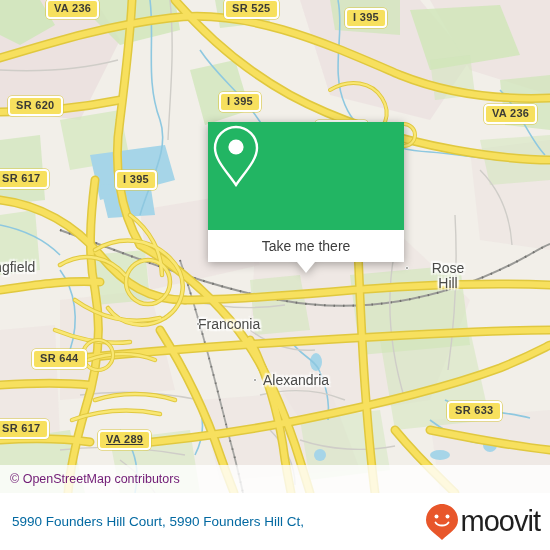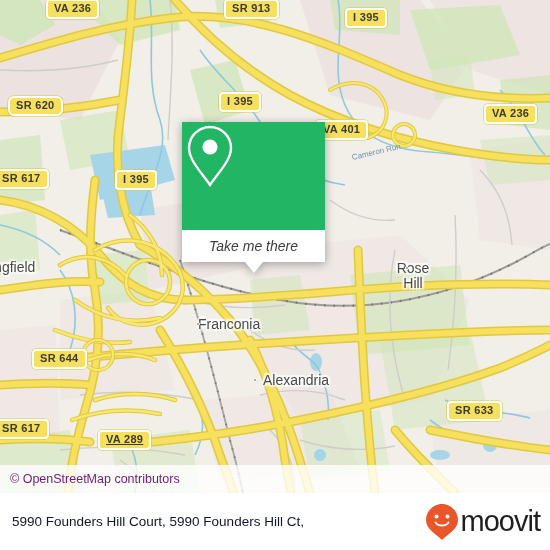--- a/index.html
+++ b/index.html
@@ -64,24 +64,23 @@
     position: absolute;
     color: #6d93b8;
     font-size: 8px;
     white-space: nowrap;
     transform-origin: left center;
   }
 
   
   #callout {
     position: absolute;
-    left: 182px; top: 122px;
-    width: 143px;
+    left: 208px; top: 122px;
+    width: 196px;
     filter: drop-shadow(0 2px 5px rgba(0,0,0,.32));
-    font-style: italic;
   }
   #callout-top {
     height: 108px;
     background: #22b563;
     display: flex;
     align-items: center;
     justify-content: center;
   }
   #callout-bottom {
     height: 32px;
@@ -122,21 +121,21 @@
     position: absolute;
     left: 0; top: 493px;
     width: 550px; height: 57px;
     background: #ffffff;
     display: flex;
     align-items: center;
     justify-content: space-between;
     padding: 0 10px 0 12px;
   }
   #footer-address {
-    color: #0f172a;
+    color: #0369a1;
     font-size: 13.5px;
     line-height: 19px;
     max-width: 400px;
   }
   #brand {
     display: flex;
     align-items: center;
     gap: 2px;
   }
   #brand-name {
@@ -338,41 +337,41 @@
           <circle cx="98" cy="355" r="15"></circle>
         </g>
         <g stroke="#f9e774" fill="none" stroke-width="2.2" stroke-linecap="round">
           <circle cx="98" cy="355" r="15"></circle>
         </g>
       </g>
     </svg>
 
     <div id="shields">
         <div class="shield" style="left: 46px; top: -1px;">VA 236</div>
-        <div class="shield" style="left: 224px; top: -1px;">SR 913</div>
+        <div class="shield" style="left: 224px; top: -1px;">SR 525</div>
         <div class="shield" style="left: 345px; top: 8px;">I 395</div>
-        <div class="shield" style="left: 8px; top: 96px; border-radius: 6px;">SR 620</div>
+        <div class="shield" style="left: 8px; top: 96px;">SR 620</div>
         <div class="shield" style="left: 219px; top: 92px;">I 395</div>
         <div class="shield" style="left: 315px; top: 76px; margin-top: 44px;">VA 401</div>
         <div class="shield" style="left: 484px; top: 104px;">VA 236</div>
         <div class="shield" style="left: -6px; top: 169px;">SR 617</div>
         <div class="shield" style="left: 115px; top: 170px;">I 395</div>
         <div class="shield" style="left: 32px; top: 349px;">SR 644</div>
         <div class="shield" style="left: -6px; top: 419px;">SR 617</div>
         <div class="shield" style="left: 98px; top: 430px; text-decoration: underline;">VA 289</div>
         <div class="shield" style="left: 447px; top: 401px;">SR 633</div>
       </div>
 
     <div id="places">
         <div class="place" style="left: -9px; top: 260px;">ingfield</div>
         <div class="place" style="left: 198px; top: 317px;">Franconia</div>
         <div class="place-dot" style="left: 196px; top: 322px;"></div>
         <div class="place" style="left: 263px; top: 373px;">Alexandria</div>
         <div class="place-dot" style="left: 253px; top: 378px;"></div>
-        <div class="place" style="left: 390px; top: 261px; text-align: center; width: 46px;">Rose<br>Hill</div>
+        <div class="place" style="left: 425px; top: 261px; text-align: center; width: 46px;">Rose<br>Hill</div>
         <div class="place-dot" style="left: 405px; top: 266px;"></div>
       </div>
 
     <div id="waters">
         <div class="water-label" style="left: 352px; top: 153px; transform: rotate(-13deg);">Cameron Run</div>
       </div>
 
     <div id="callout">
       <div id="callout-top">
         <svg width="56" height="68" viewBox="0 0 56 68">

